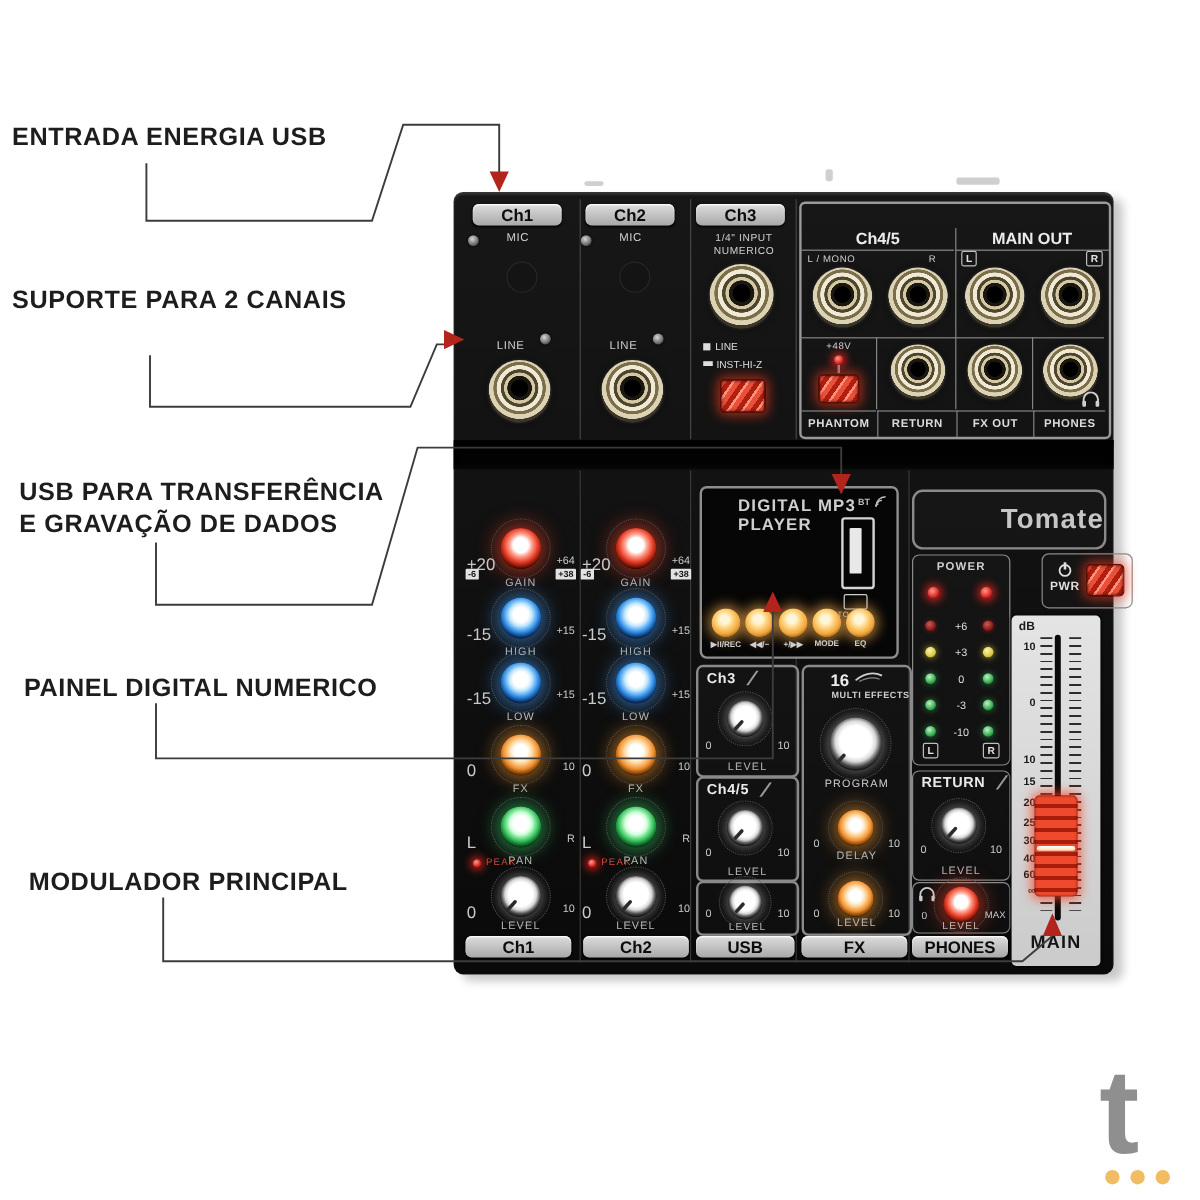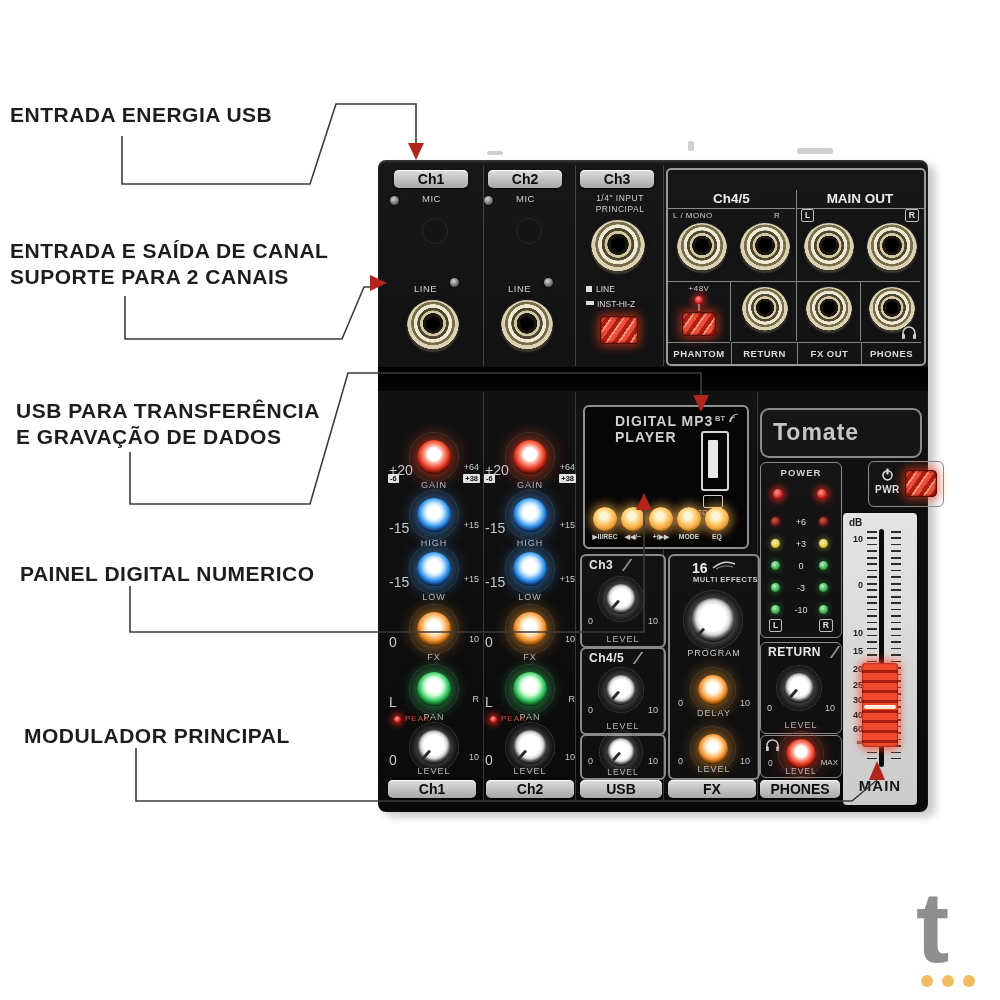--- a/index.html
+++ b/index.html
@@ -83,21 +83,20 @@
   .mark{position:absolute;background:#b5b5b5;border-radius:2px;opacity:.65;}
   svg.overlay{position:absolute;left:0;top:0;z-index:70;pointer-events:none;}
 </style>
 </head>
 <body>
 
 <div class="callout" style="left:10px;top:102px;">
   <span class="ln">ENTRADA ENERGIA USB</span>
 </div>
 <div class="callout" style="left:10px;top:238px;">
-  <span class="ln">ENTRADA E SAÍDA DE CANAL</span>
   <span class="ln">SUPORTE PARA 2 CANAIS</span>
 </div>
 <div class="callout" style="left:16px;top:398px;">
   <span class="ln">USB PARA TRANSFERÊNCIA</span>
   <span class="ln">E GRAVAÇÃO DE DADOS</span>
 </div>
 <div class="callout" style="left:20px;top:561px;">
   <span class="ln">PAINEL DIGITAL NUMERICO</span>
 </div>
 <div class="callout" style="left:24px;top:723px;">
@@ -126,21 +125,21 @@
   <div class="chip" style="left:110px;top:10px;width:74px;">Ch2</div>
   <div class="screw" style="left:106px;top:36px;"></div>
   <span class="tinytxt" style="left:138px;top:33px;">MIC</span>
   <div class="abs" style="left:138px;top:58px;width:24px;height:24px;border-radius:50%;background:#141414;border:1px solid #272727;"></div>
   <span class="tinytxt" style="left:130px;top:123px;">LINE</span>
   <div class="screw" style="left:166px;top:118px;"></div>
   <div class="jack" style="left:123px;top:140px;width:52px;height:52px;"></div>
 
   <div class="chip" style="left:202px;top:10px;width:74px;">Ch3</div>
   <span class="tinytxt" style="left:198px;top:33px;width:88px;text-align:center;font-size:8.5px;">1/4" INPUT</span>
-  <span class="tinytxt" style="left:198px;top:44px;width:88px;text-align:center;font-size:8.5px;">PRINCIPAL</span>
+  <span class="tinytxt" style="left:198px;top:44px;width:88px;text-align:center;font-size:8.5px;">NUMERICO</span>
   <div class="jack" style="left:213px;top:60px;width:54px;height:54px;"></div>
   <div class="abs" style="left:208px;top:124px;font-size:8.5px;color:#dcdcdc;"><span class="sq"></span><span>LINE</span></div>
   <div class="abs" style="left:208px;top:139px;font-size:8.5px;color:#dcdcdc;"><span class="wsq"></span><span>INST-HI-Z</span></div>
   <div class="redbtn" style="left:222px;top:156px;width:36px;height:26px;"></div>
 
   <div id="rightbox">
     <div class="rb-head" style="left:0;width:127px;">Ch4/5</div>
     <div class="rb-head" style="left:128px;right:0;">MAIN OUT</div>
     <div class="rbline" style="left:128px;top:20px;width:1px;height:91px;"></div>
     <span class="tinytxt" style="left:5px;top:41px;font-size:8px;">L / MONO</span>
@@ -325,21 +324,21 @@
     <span class="abs" style="right:8px;top:142px;font-size:9px;color:#c9c9c9;">10</span>
     <span class="abs" style="left:0;right:0;top:152px;text-align:center;font-size:9px;color:#b8b8b8;letter-spacing:1px;">DELAY</span>
     <div class="knob orange" style="left:28px;top:178px;width:30px;height:30px;"></div>
     <span class="abs" style="left:8px;top:200px;font-size:9px;color:#c9c9c9;">0</span>
     <span class="abs" style="right:8px;top:200px;font-size:9px;color:#c9c9c9;">10</span>
     <span class="abs" style="left:0;right:0;top:208px;text-align:center;font-size:9px;color:#b8b8b8;letter-spacing:1px;">LEVEL</span>
   </div>
   <div class="chip" style="left:290px;top:620px;width:88px;">FX</div>
 
   <div class="sbox" style="left:382px;top:248px;width:158px;height:46px;border-radius:9px;">
-    <span class="abs" style="left:0;right:0;top:9px;text-align:left;font-size:23px;font-weight:bold;color:#c6c6c6;letter-spacing:1px;padding-left:11px;">Tomate</span>
+    <span class="abs" style="left:0;right:0;top:9px;text-align:right;font-size:23px;font-weight:bold;color:#c6c6c6;letter-spacing:1px;padding-left:11px;">Tomate</span>
   </div>
   <div class="sbox" style="left:382px;top:302px;width:80px;height:174px;border-width:1.5px;">
     <span class="abs" style="left:0;right:0;top:4px;text-align:center;font-size:9.5px;color:#cfcfcf;font-weight:bold;letter-spacing:1px;">POWER</span>
     <div class="led red" style="left:12px;top:26px;width:10px;height:10px;"></div>
     <div class="led red" style="left:56px;top:26px;width:10px;height:10px;"></div>
     <div class="led dimred" style="left:10px;top:54px;width:9px;height:9px;"></div>
     <div class="led dimred" style="left:58px;top:54px;width:9px;height:9px;"></div>
     <span class="abs" style="left:0;right:0;top:54px;text-align:center;font-size:9px;color:#dedede;">+6</span>
     <div class="led yellow" style="left:10px;top:76px;width:9px;height:9px;"></div>
     <div class="led yellow" style="left:58px;top:76px;width:9px;height:9px;"></div>

